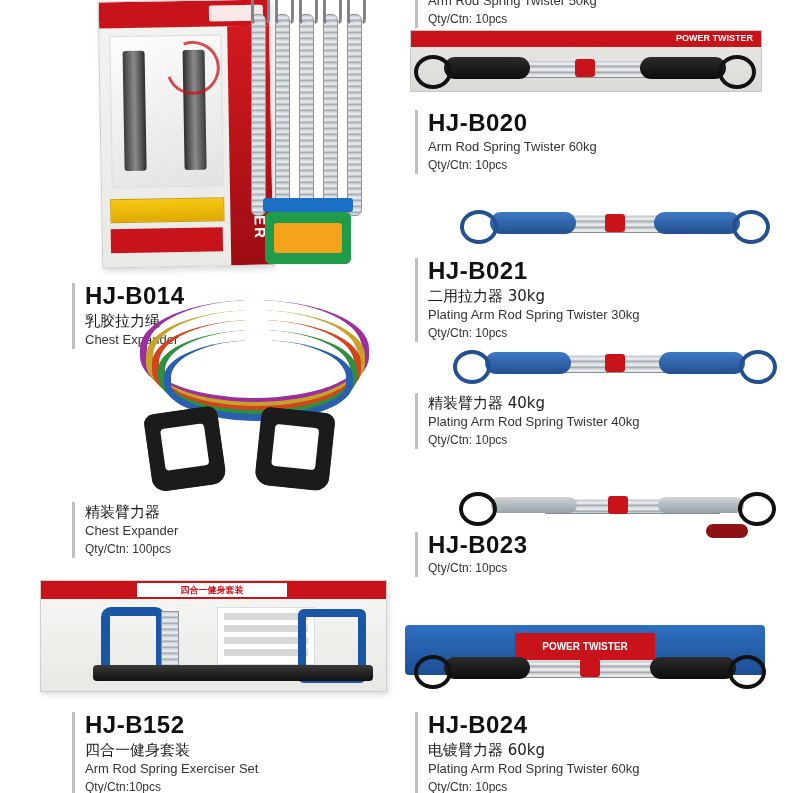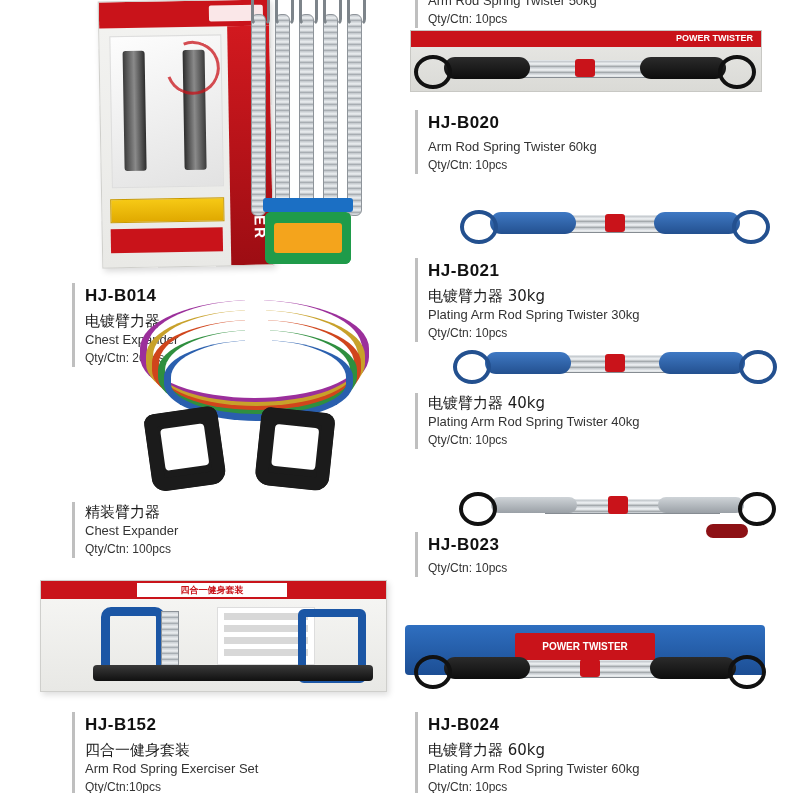--- a/index.html
+++ b/index.html
@@ -6,21 +6,21 @@
   body{
     width:790px;height:793px;
     background:#ffffff;
     font-family:"Liberation Sans", sans-serif;
     position:relative;
     overflow:hidden;
   }
   .page{position:relative;width:790px;height:793px;}
   .caption{position:absolute;padding-left:10px;border-left:3px solid #bfbfbf;}
   .caption .code{
-    font-size:17px;font-weight:bold;color:#111;letter-spacing:.5px;
+    font-size:24px;font-weight:bold;color:#111;letter-spacing:.5px;
     line-height:26px;margin-bottom:2px;
   }
   .caption .cn{
     font-size:15px;color:#1a1a1a;line-height:20px;
     font-family:"DejaVu Sans", sans-serif;
   }
   .caption .en{
     font-size:13px;color:#333;line-height:18px;
   }
   .caption .qty{
@@ -234,23 +234,22 @@
     <div class="hook" style="left:30px;top:-6px;"></div>
     <div class="hook" style="left:54px;top:-6px;"></div>
     <div class="hook" style="left:78px;top:-6px;"></div>
     <div class="hook" style="left:102px;top:-6px;"></div>
     <div class="bluebar"></div>
     <div class="greenhandle"></div>
   </div>
 
   <div class="caption" style="left:72px;top:283px;width:250px;">
     <div class="code">HJ-B014</div>
-    <div class="cn">电镀臂力器</div>
+    <div class="cn">乳胶拉力绳</div>
     <div class="en">Chest Expander</div>
-    <div class="qty">Qty/Ctn: 20pcs</div>
   </div>
 
   <div class="tubes">
     <div class="tube" style="border-color:#9b2f9b;left:0px;top:0px;width:215px;height:98px;"></div>
     <div class="tube" style="border-color:#c8a12a;left:6px;top:10px;width:205px;height:92px;"></div>
     <div class="tube" style="border-color:#d0451c;left:12px;top:20px;width:195px;height:86px;"></div>
     <div class="tube" style="border-color:#2f8f3f;left:18px;top:30px;width:185px;height:80px;"></div>
     <div class="tube" style="border-color:#2a5fae;left:24px;top:40px;width:175px;height:74px;"></div>
     <div class="handleL"></div>
     <div class="handleR"></div>
@@ -313,36 +312,36 @@
     <div class="barrod" style="left:60px;width:160px;"></div>
     <div class="gripL" style="background:linear-gradient(180deg,#3f79c4,#23508f);left:-10px;"></div>
     <div class="gripR" style="background:linear-gradient(180deg,#3f79c4,#23508f);right:-10px;"></div>
     <div class="loopL" style="border-color:#23508f;left:-40px;"></div>
     <div class="loopR" style="border-color:#23508f;right:-40px;"></div>
     <div class="badge"></div>
   </div>
 
   <div class="caption" style="left:415px;top:258px;width:330px;">
     <div class="code">HJ-B021</div>
-    <div class="cn">电镀臂力器 30kg</div>
+    <div class="cn">二用拉力器 30kg</div>
     <div class="en">Plating Arm Rod Spring Twister  30kg</div>
     <div class="qty">Qty/Ctn: 10pcs</div>
   </div>
 
   <div class="twister" style="left:495px;top:345px;width:240px;height:36px;">
     <div class="barrod" style="left:62px;width:165px;"></div>
     <div class="gripL" style="background:linear-gradient(180deg,#3f79c4,#23508f);left:-10px;"></div>
     <div class="gripR" style="background:linear-gradient(180deg,#3f79c4,#23508f);right:-10px;"></div>
     <div class="loopL" style="border-color:#23508f;left:-42px;"></div>
     <div class="loopR" style="border-color:#23508f;right:-42px;"></div>
     <div class="badge"></div>
   </div>
 
   <div class="caption" style="left:415px;top:393px;width:330px;">
-    <div class="cn">电镀臂力器 40kg</div>
+    <div class="cn">精装臂力器 40kg</div>
     <div class="en">Plating Arm Rod Spring Twister  40kg</div>
     <div class="qty">Qty/Ctn: 10pcs</div>
   </div>
 
   <div class="twister" style="left:495px;top:488px;width:245px;height:34px;">
     <div class="barrod" style="left:50px;width:175px;height:13px;margin-top:-6px;"></div>
     <div class="gripL" style="background:linear-gradient(180deg,#cfd4d8,#9aa0a6);left:-4px;height:16px;margin-top:-8px;"></div>
     <div class="gripR" style="background:linear-gradient(180deg,#cfd4d8,#9aa0a6);right:-4px;height:16px;margin-top:-8px;"></div>
     <div class="loopL" style="border-color:#111;left:-36px;"></div>
     <div class="loopR" style="border-color:#111;right:-36px;"></div>

